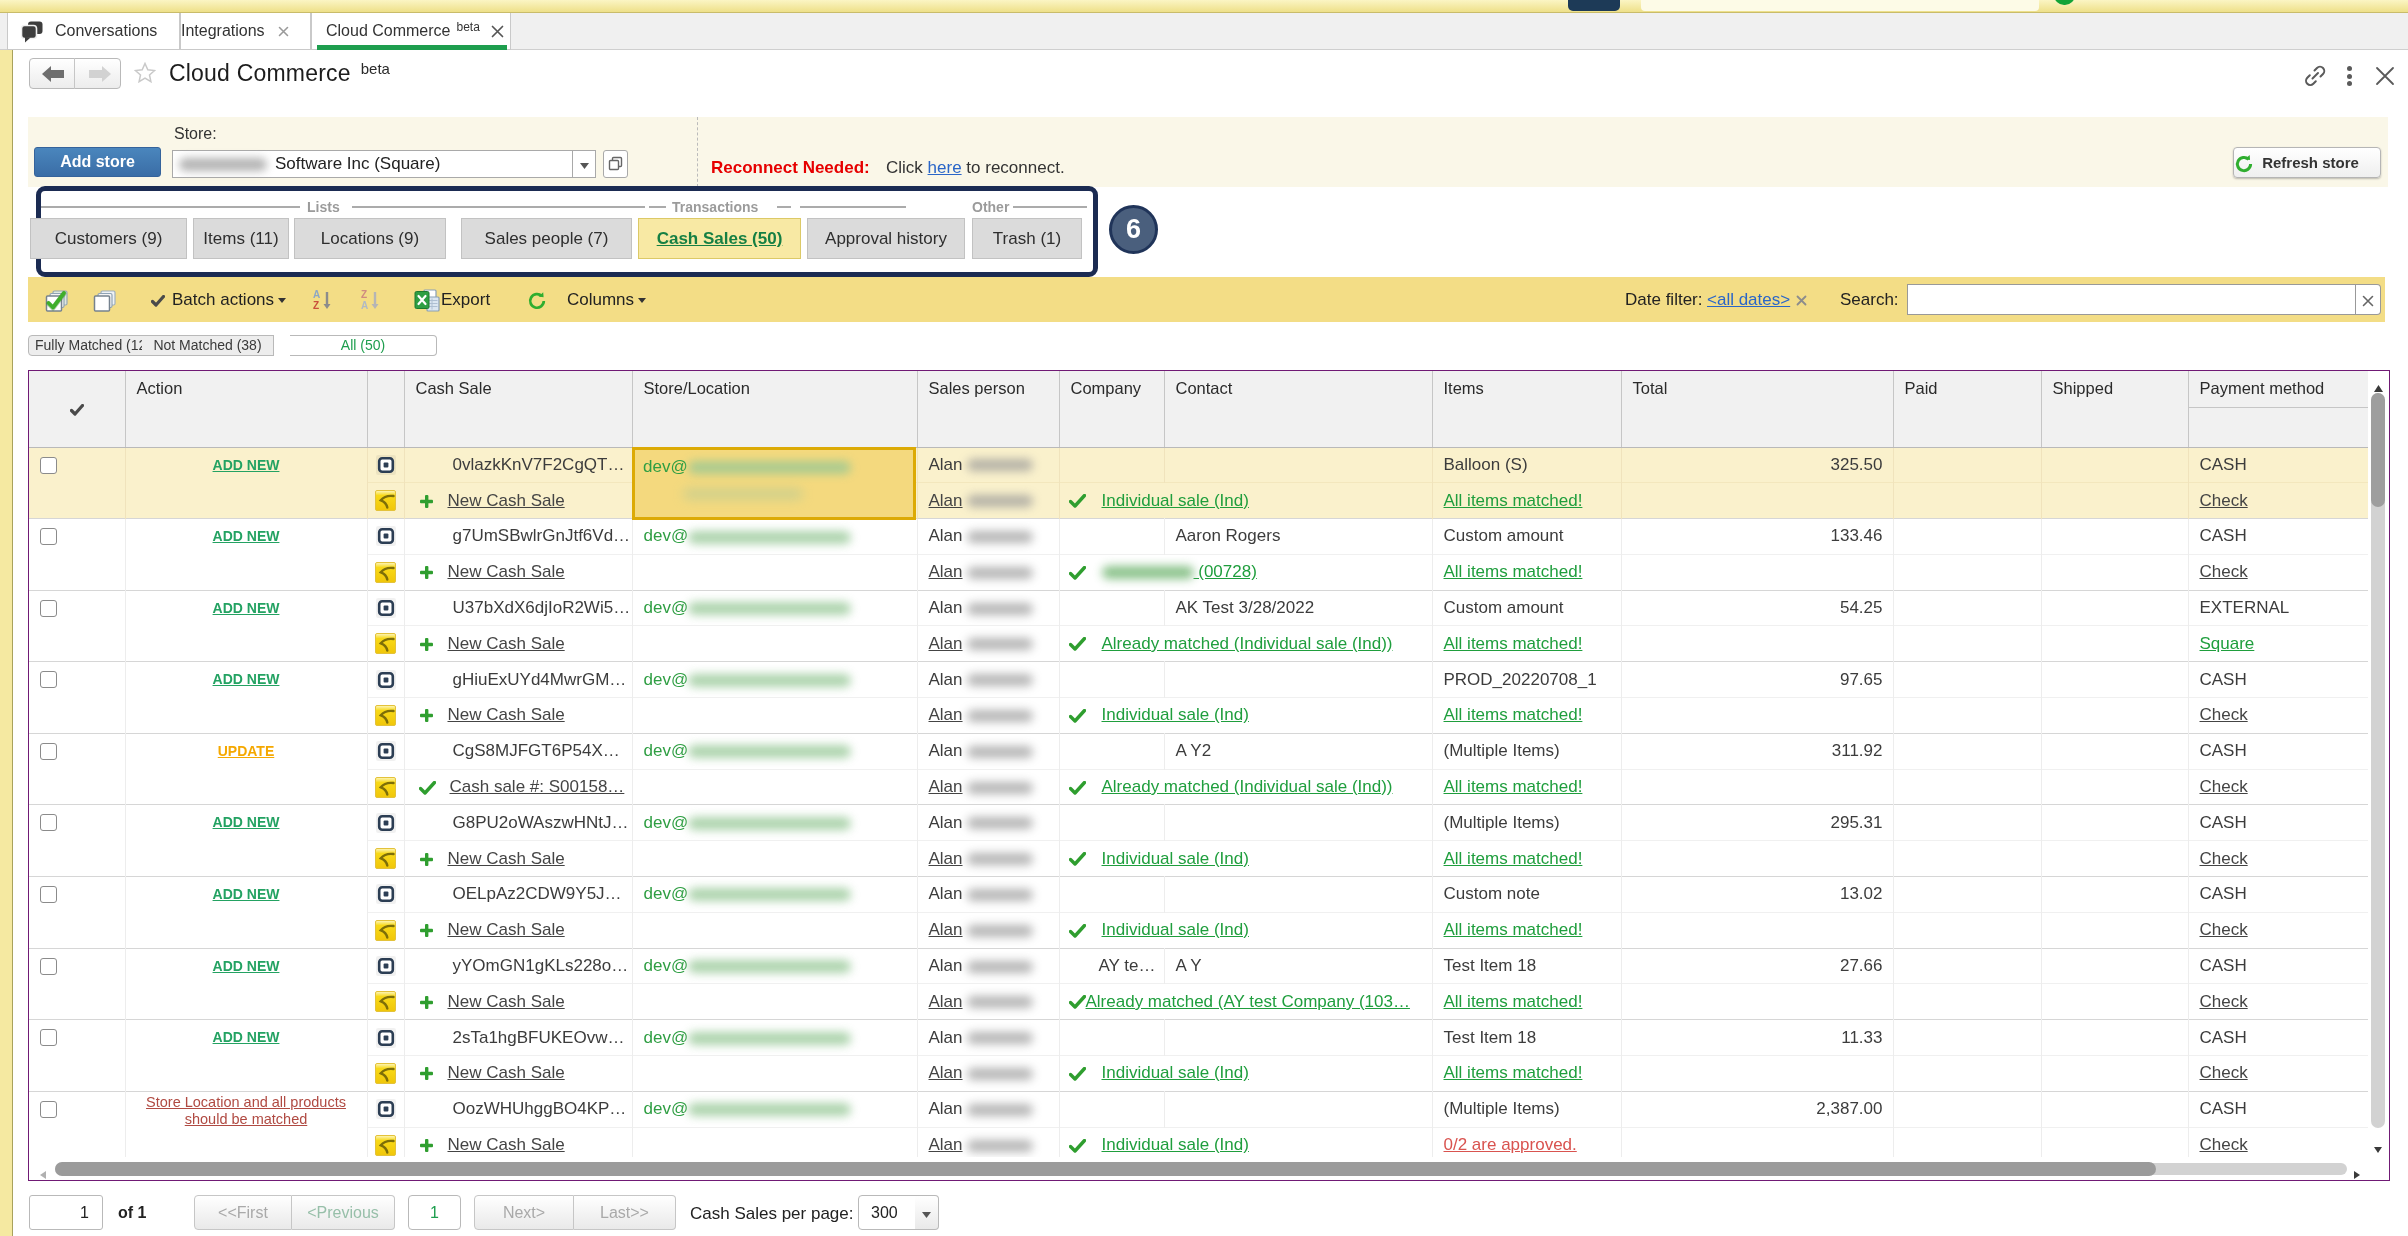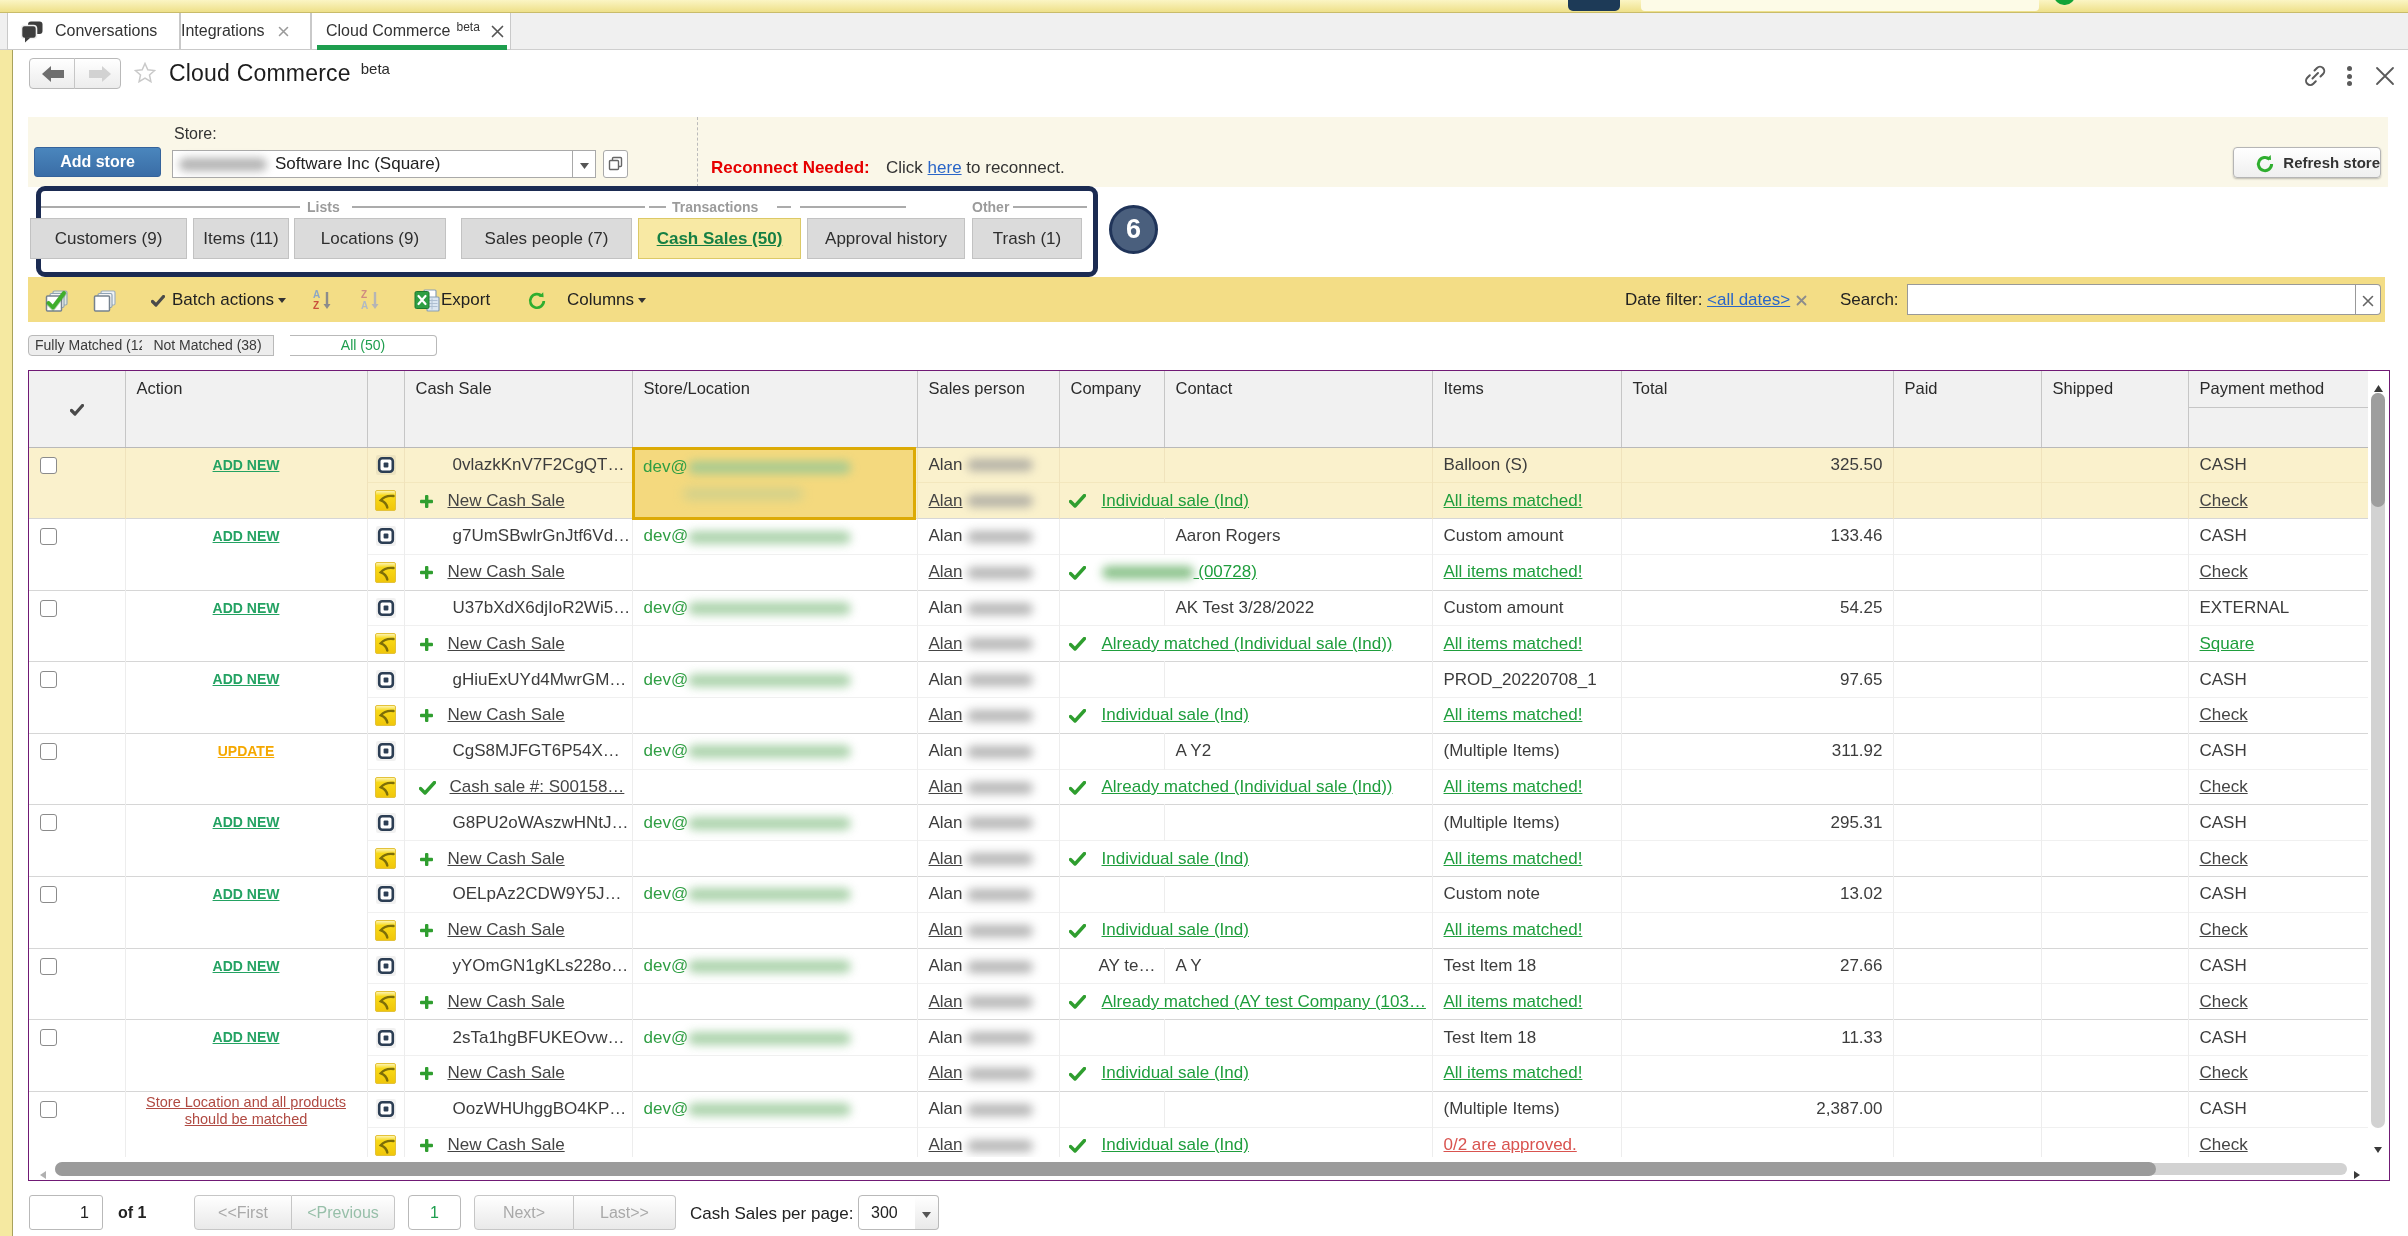--- a/index.html
+++ b/index.html
@@ -25,21 +25,21 @@
 .storepanel {left:28px;top:117px;width:2360px;height:70px;background:#faf7e8}
 .dashdiv {left:697px;top:117px;width:1px;height:70px;border-left:1px dashed #bbb}
 .storelabel {left:174px;top:125px;font-size:16px;color:#333}
 .addstore {left:34px;top:147px;width:127px;height:30px;background:linear-gradient(#4a86bd,#3a6da6);border:1px solid #35639b;border-radius:3px;color:#fff;font-size:16px;font-weight:bold;text-align:center;line-height:28px}
 .combo {left:172px;top:150px;width:401px;height:28px;background:#fff;border:1px solid #a9a9a9;font-size:17px;color:#222;line-height:26px;white-space:nowrap}
 .comboarrow {left:572px;top:150px;width:24px;height:28px;background:#fff;border:1px solid #a9a9a9;text-align:center;line-height:26px}
 .winbtn {left:603px;top:150px;width:25px;height:28px;background:#fff;border:1px solid #a9a9a9;border-radius:3px;text-align:center;line-height:24px}
 .recon {left:711px;top:158px;font-size:17px;font-weight:bold;color:#e60000}
 .reconmsg {left:886px;top:158px;font-size:17px;color:#333}
 .reconmsg a {color:#2a66c8}
-.refreshstore {left:2233px;top:147px;width:148px;height:31px;background:linear-gradient(#fff,#efefef);border:1px solid #b5b5b5;border-radius:4px;font-size:15px;font-weight:600;color:#333;text-align:right;line-height:29px;box-shadow:0 1px 2px rgba(0,0,0,.25)}
+.refreshstore {left:2233px;top:147px;width:148px;height:31px;background:linear-gradient(#fff,#efefef);border:1px solid #b5b5b5;border-radius:4px;font-size:15px;font-weight:600;color:#333;text-align:left;line-height:29px;box-shadow:0 1px 2px rgba(0,0,0,.25)}
 
 .callout {left:36px;top:186px;width:1062px;height:91px;border:5px solid #1b2b52;border-radius:9px;background:#fff}
 .fl {position:absolute;top:206px;height:2px;background:#ababab}
 .leg {position:absolute;top:199px;font-size:14px;font-weight:bold;color:#9b9b9b;background:#fff;padding:0 4px}
 .ttab {position:absolute;top:218px;height:41px;background:#dbdbdb;border:1px solid #c2c2c2;font-size:17px;color:#2e2e2e;text-align:center;line-height:39px;white-space:nowrap}
 .ttab.act {background:#f8e9a4;border-color:#dcc967;color:#157f43;font-weight:bold}
 .circ6 {left:1109px;top:205px;width:49px;height:49px;border-radius:50%;background:#4a5f7d;border:3px solid #203459;color:#fff;font-size:27px;font-weight:bold;text-align:center;line-height:43px}
 
 .toolbar {left:28px;top:277px;width:2357px;height:45px;background:#f3dd86;font-size:17px;color:#222}
 .tbit {position:absolute;top:0;height:45px;line-height:45px;white-space:nowrap}
@@ -629,21 +629,21 @@
                 <path d="M18.5 6 C 12 5.2, 8.5 7, 5.8 10.3 C 9.5 11.6, 11.5 13.5, 12.3 17.5" fill="none" stroke="#7d6e08" stroke-width="2.4" stroke-linecap="round"></path>
               </svg></td>
 <td><span style="margin-left:3px"><svg width="15" height="15" viewBox="0 0 15 15" style="vertical-align:middle">
                   <rect x="6" y="1" width="3.4" height="13" rx="1" fill="#2f9e2f"></rect>
                   <rect x="1" y="5.8" width="13" height="3.4" rx="1" fill="#2f9e2f"></rect>
                 </svg></span><span class="dl" style="margin-left:14px">New Cash Sale</span></td>
 <td></td>
 <td><span class="dl">Alan</span> <span style="display:inline-block;vertical-align:middle;width:66px;height:12px;border-radius:6.0px;background:#979797;filter:blur(5px);opacity:0.7;position:relative;top:0px"></span></td>
 <td class="ckc" colspan="2"><svg width="17" height="14" viewBox="0 0 17 14" style="vertical-align:middle">
                 <path d="M1.5 7.5 L6 12 L15.5 1.5" fill="none" stroke="#2f9e2f" stroke-width="3.4" stroke-linecap="round" stroke-linejoin="round"></path>
-              </svg><span style="margin-left:16px"><span class="gl">Already matched (AY test Company (103…</span></span></td>
+              </svg><span style="margin-left:0"><span class="gl">Already matched (AY test Company (103…</span></span></td>
 <td><span class="gl">All items matched!</span></td>
 <td></td>
             <td></td>
             <td></td>
 <td><span class="dl">Check</span></td>
           </tr>
 <tr class="l1">
 <td class="cbc" rowspan="2"><span class="cb"></span></td>
 <td class="ac" rowspan="2"><span class="addnew">ADD NEW</span></td>
 <td class="ic"><svg width="22" height="22" viewBox="0 0 22 22" style="vertical-align:middle">

